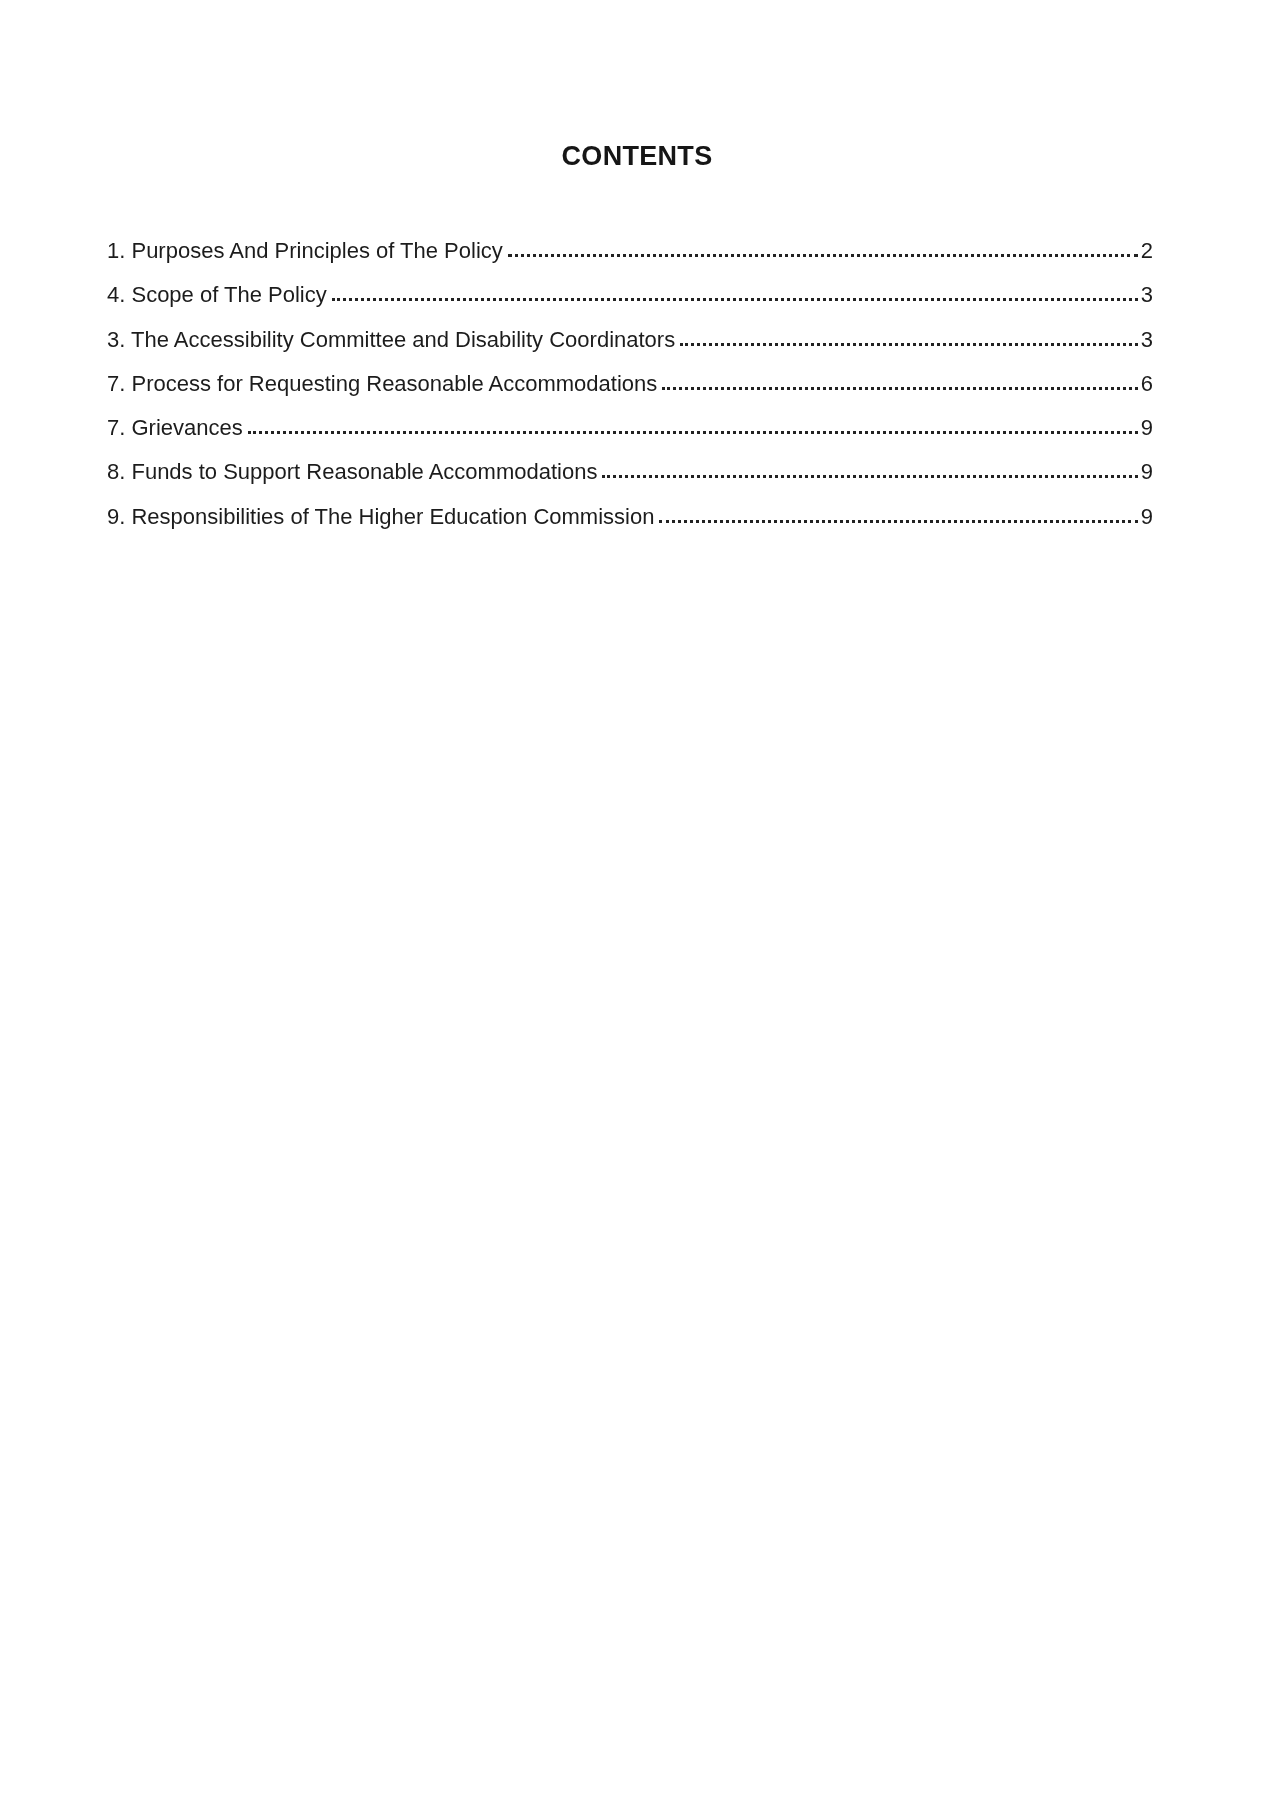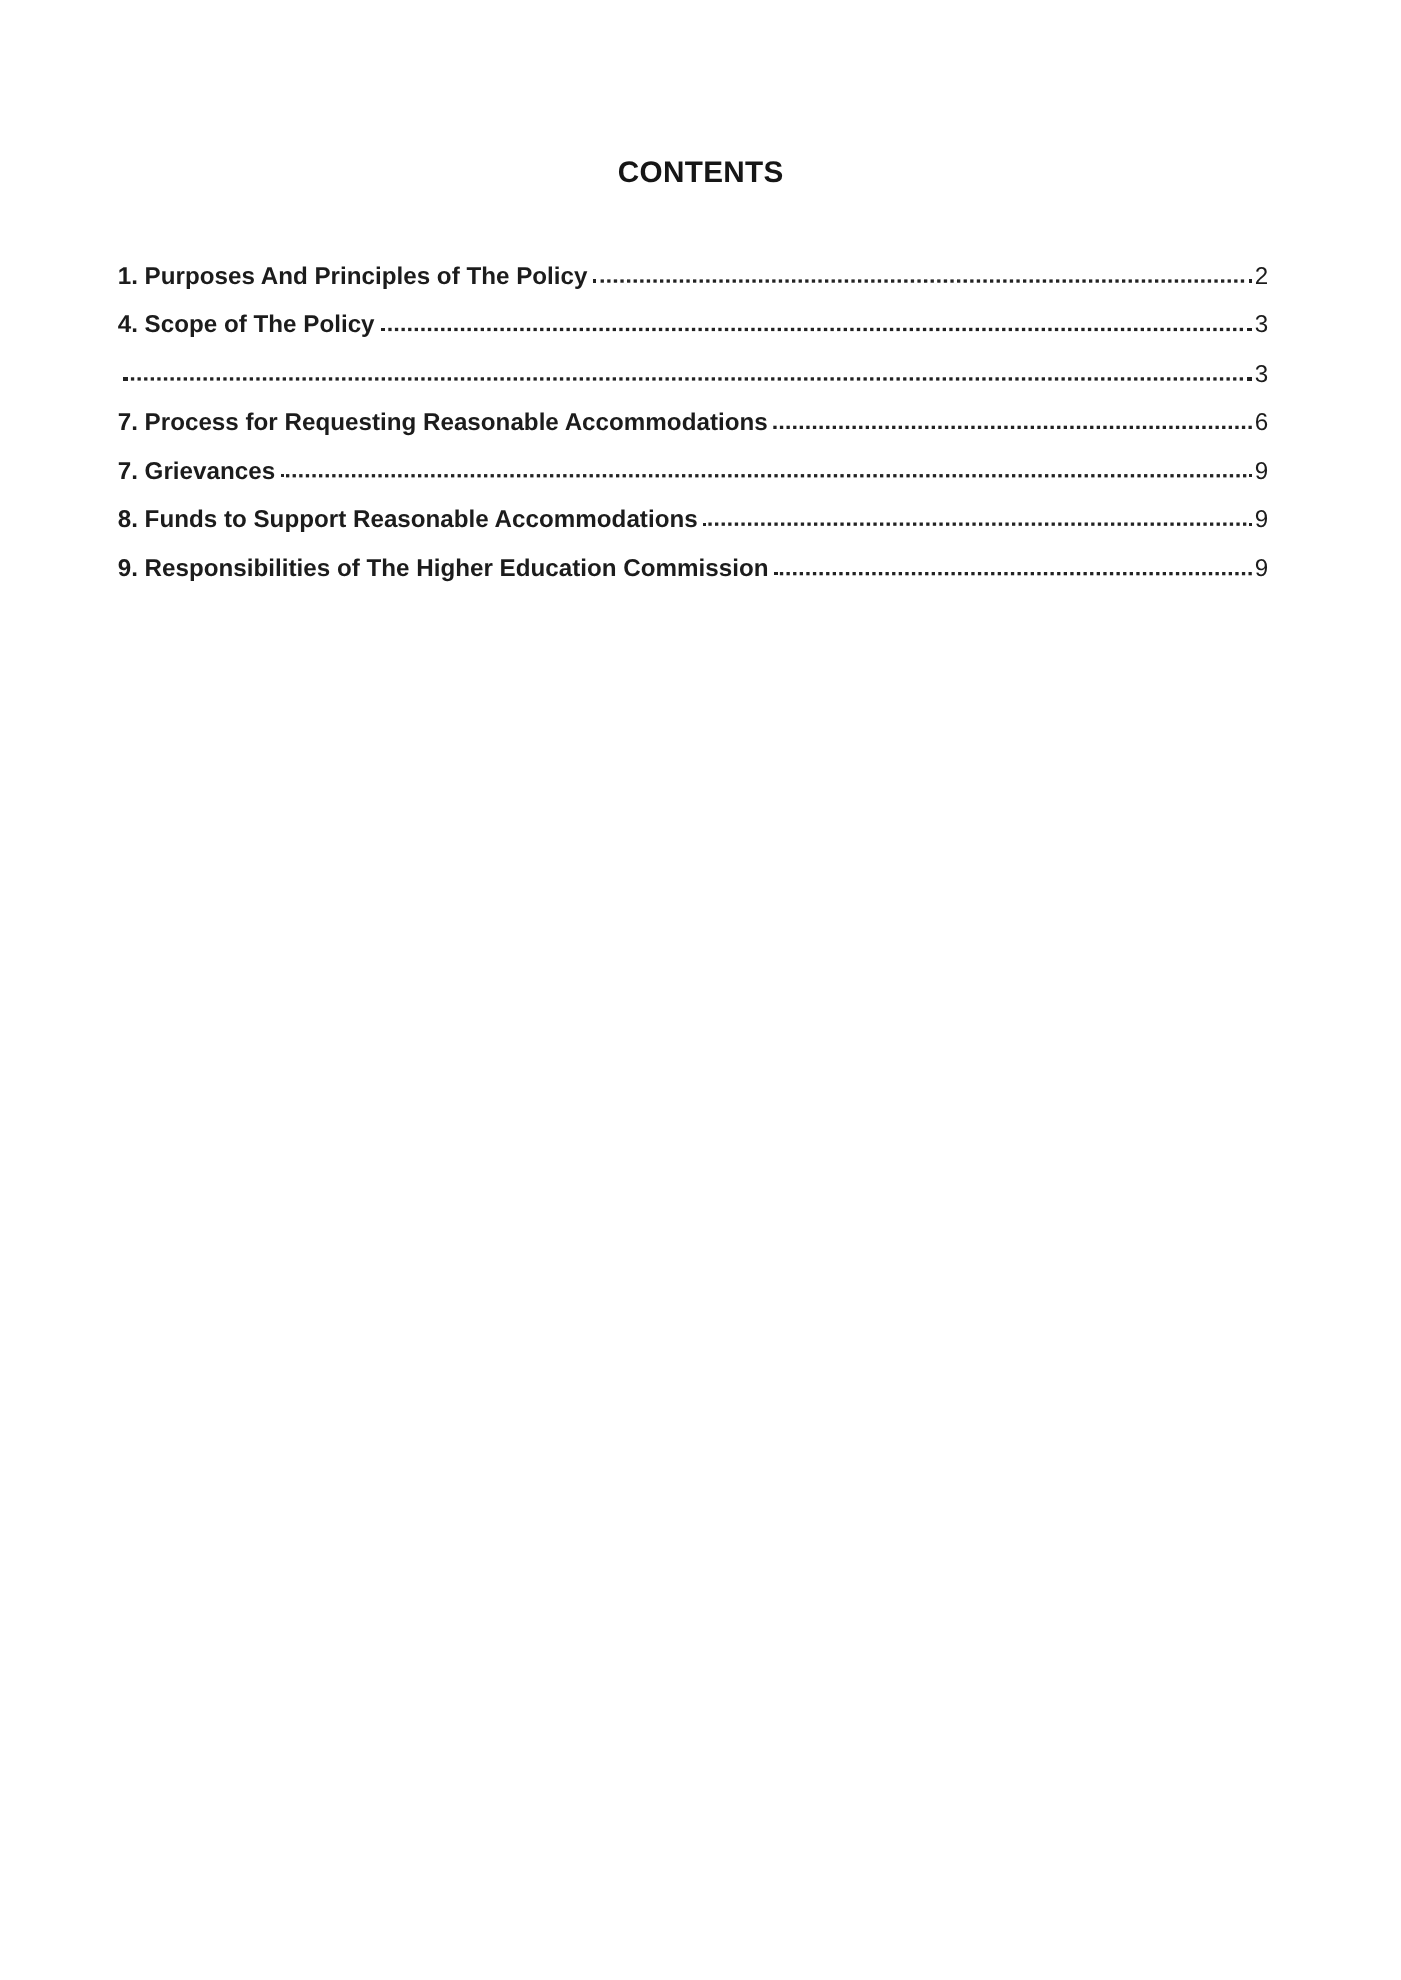--- a/index.html
+++ b/index.html
@@ -41,21 +41,20 @@
     align-items: baseline;
     line-height: 44.3px;
     font-size: 22px;
     color: #1c1c1c;
     cursor: pointer;
     text-decoration: none;
   }
   .toc-label {
     white-space: nowrap;
     flex: 0 0 auto;
-    font-weight: bold;
   }
   .dot-leader {
     flex: 1 1 auto;
     min-width: 12px;
     border-bottom: 3px dotted #222222;
     margin: 0 3px 0 5px;
     position: relative;
     top: -1px;
   }
   .toc-page {
@@ -107,20 +106,21 @@
     <span class="toc-page">2</span>
   </li>
 
   <li class="toc-row">
     <span class="toc-label">4. Scope of The Policy</span>
     <span class="dot-leader"></span>
     <span class="toc-page">3</span>
   </li>
 
   <li class="toc-row">
+    <span class="toc-label">3. The Accessibility Committee and Disability Coordinators</span>
     <span class="dot-leader"></span>
     <span class="toc-page">3</span>
   </li>
 
 
   <li class="toc-row">
     <span class="toc-label">7. Process for Requesting Reasonable Accommodations</span>
     <span class="dot-leader"></span>
     <span class="toc-page">6</span>
   </li>

